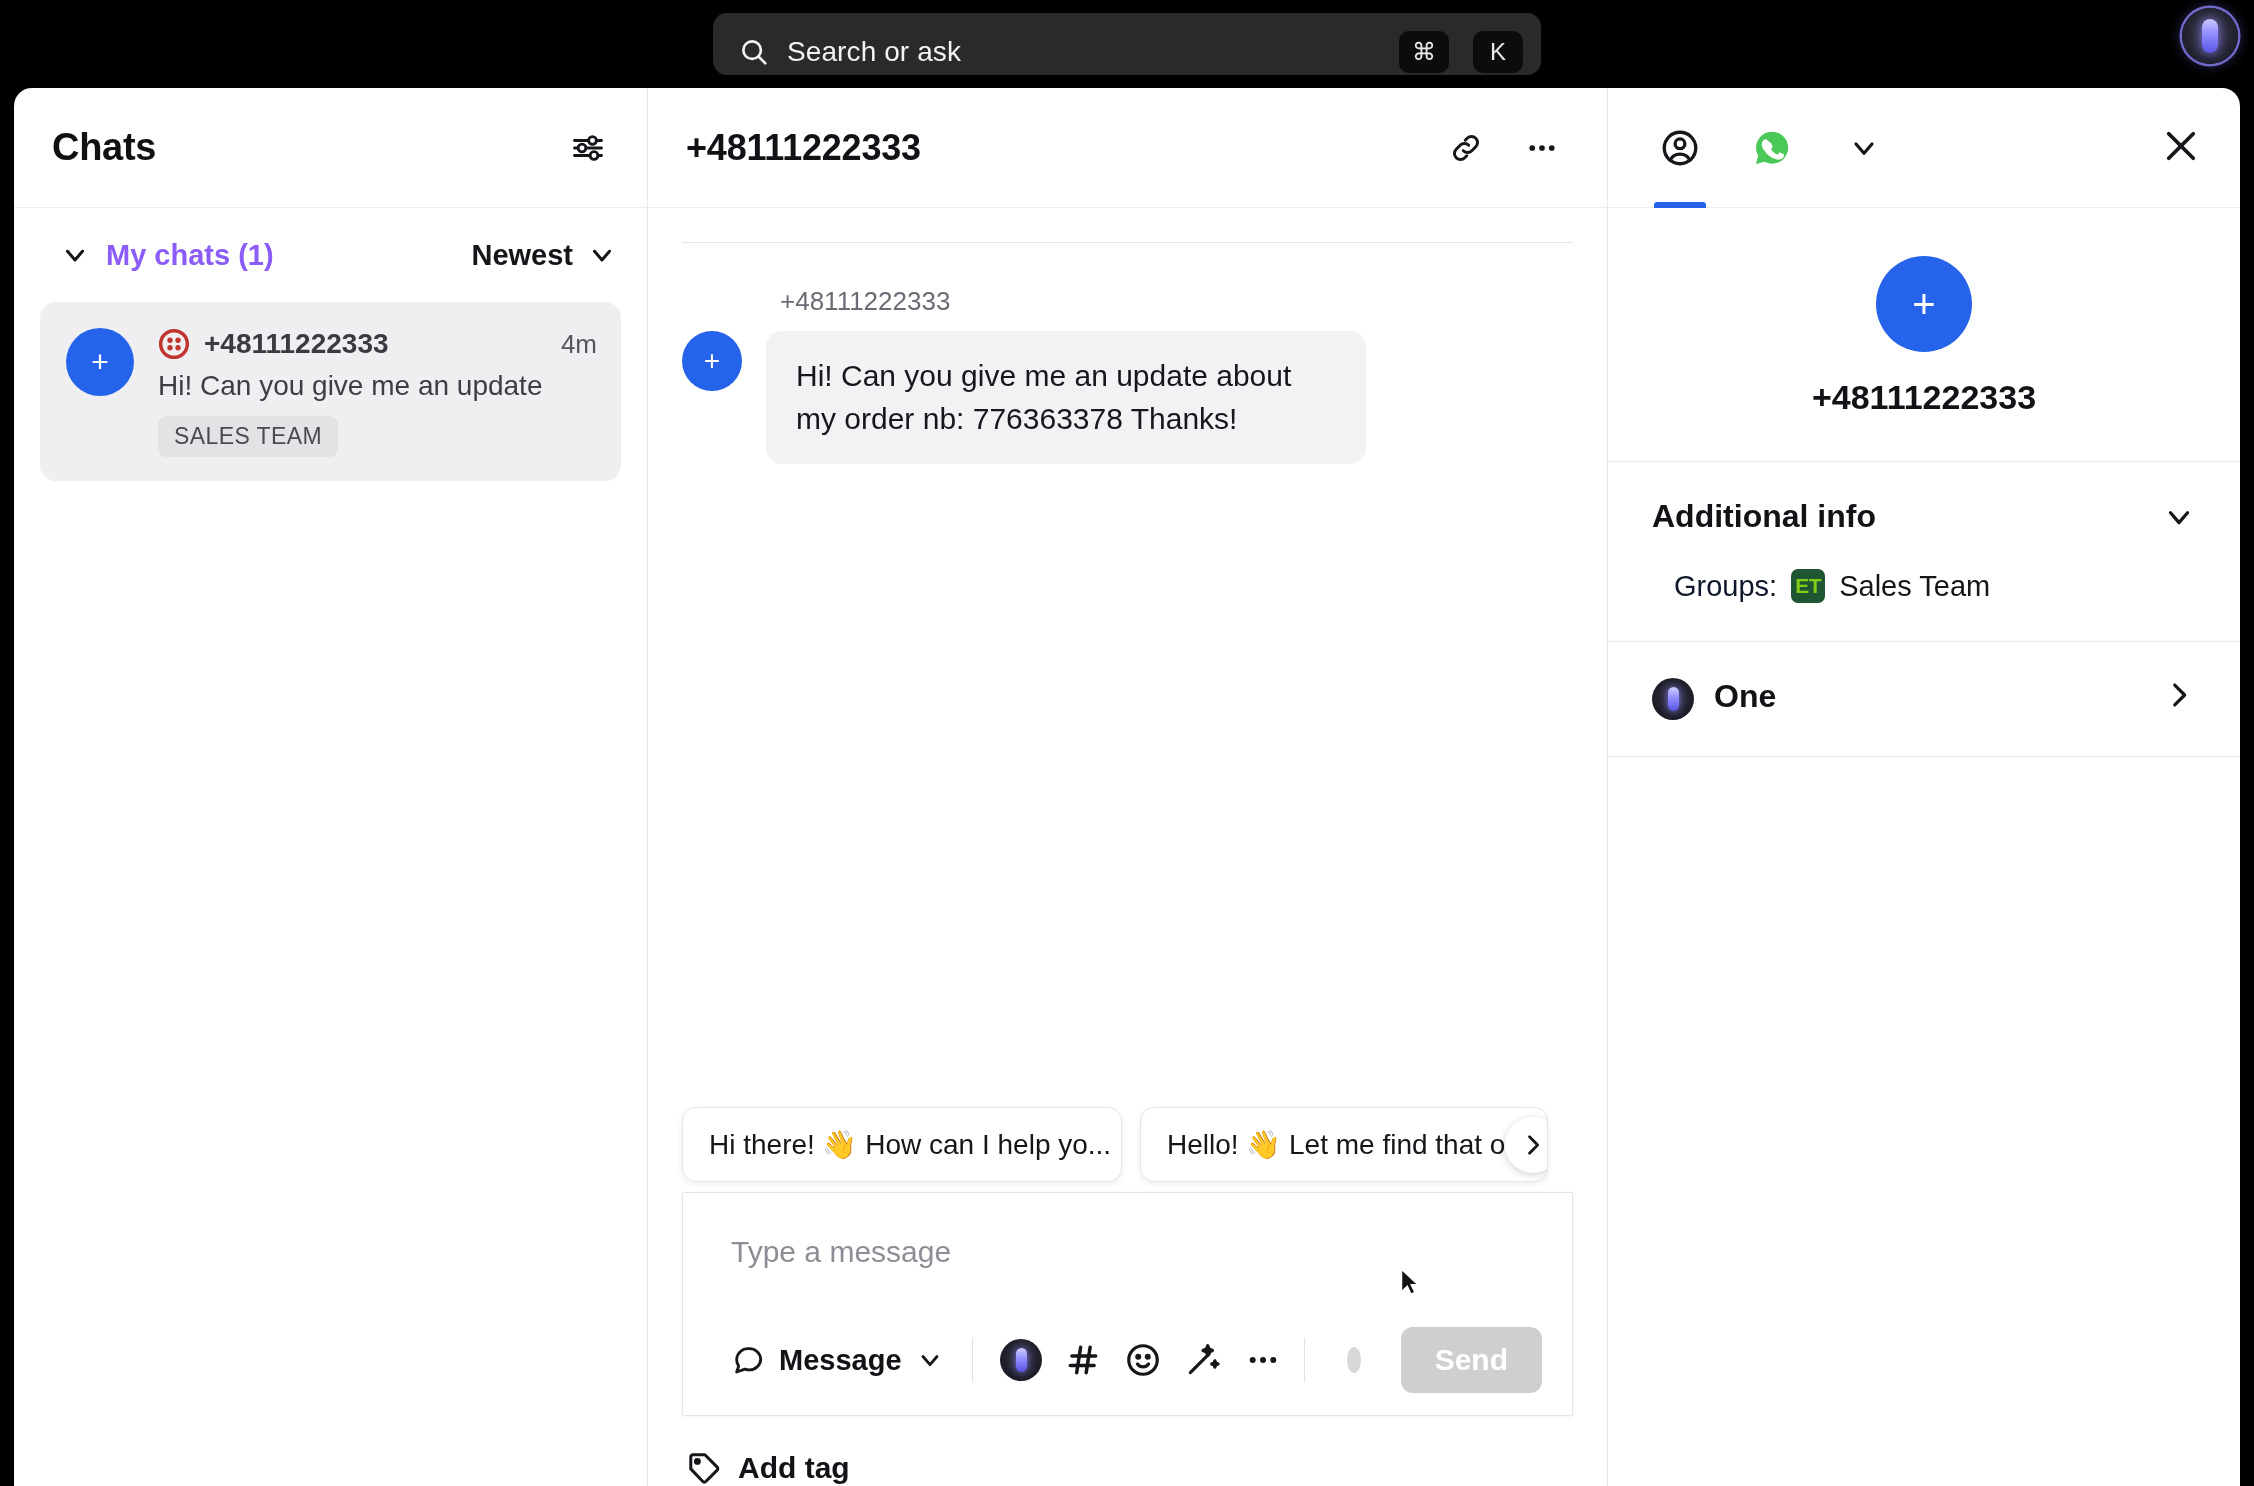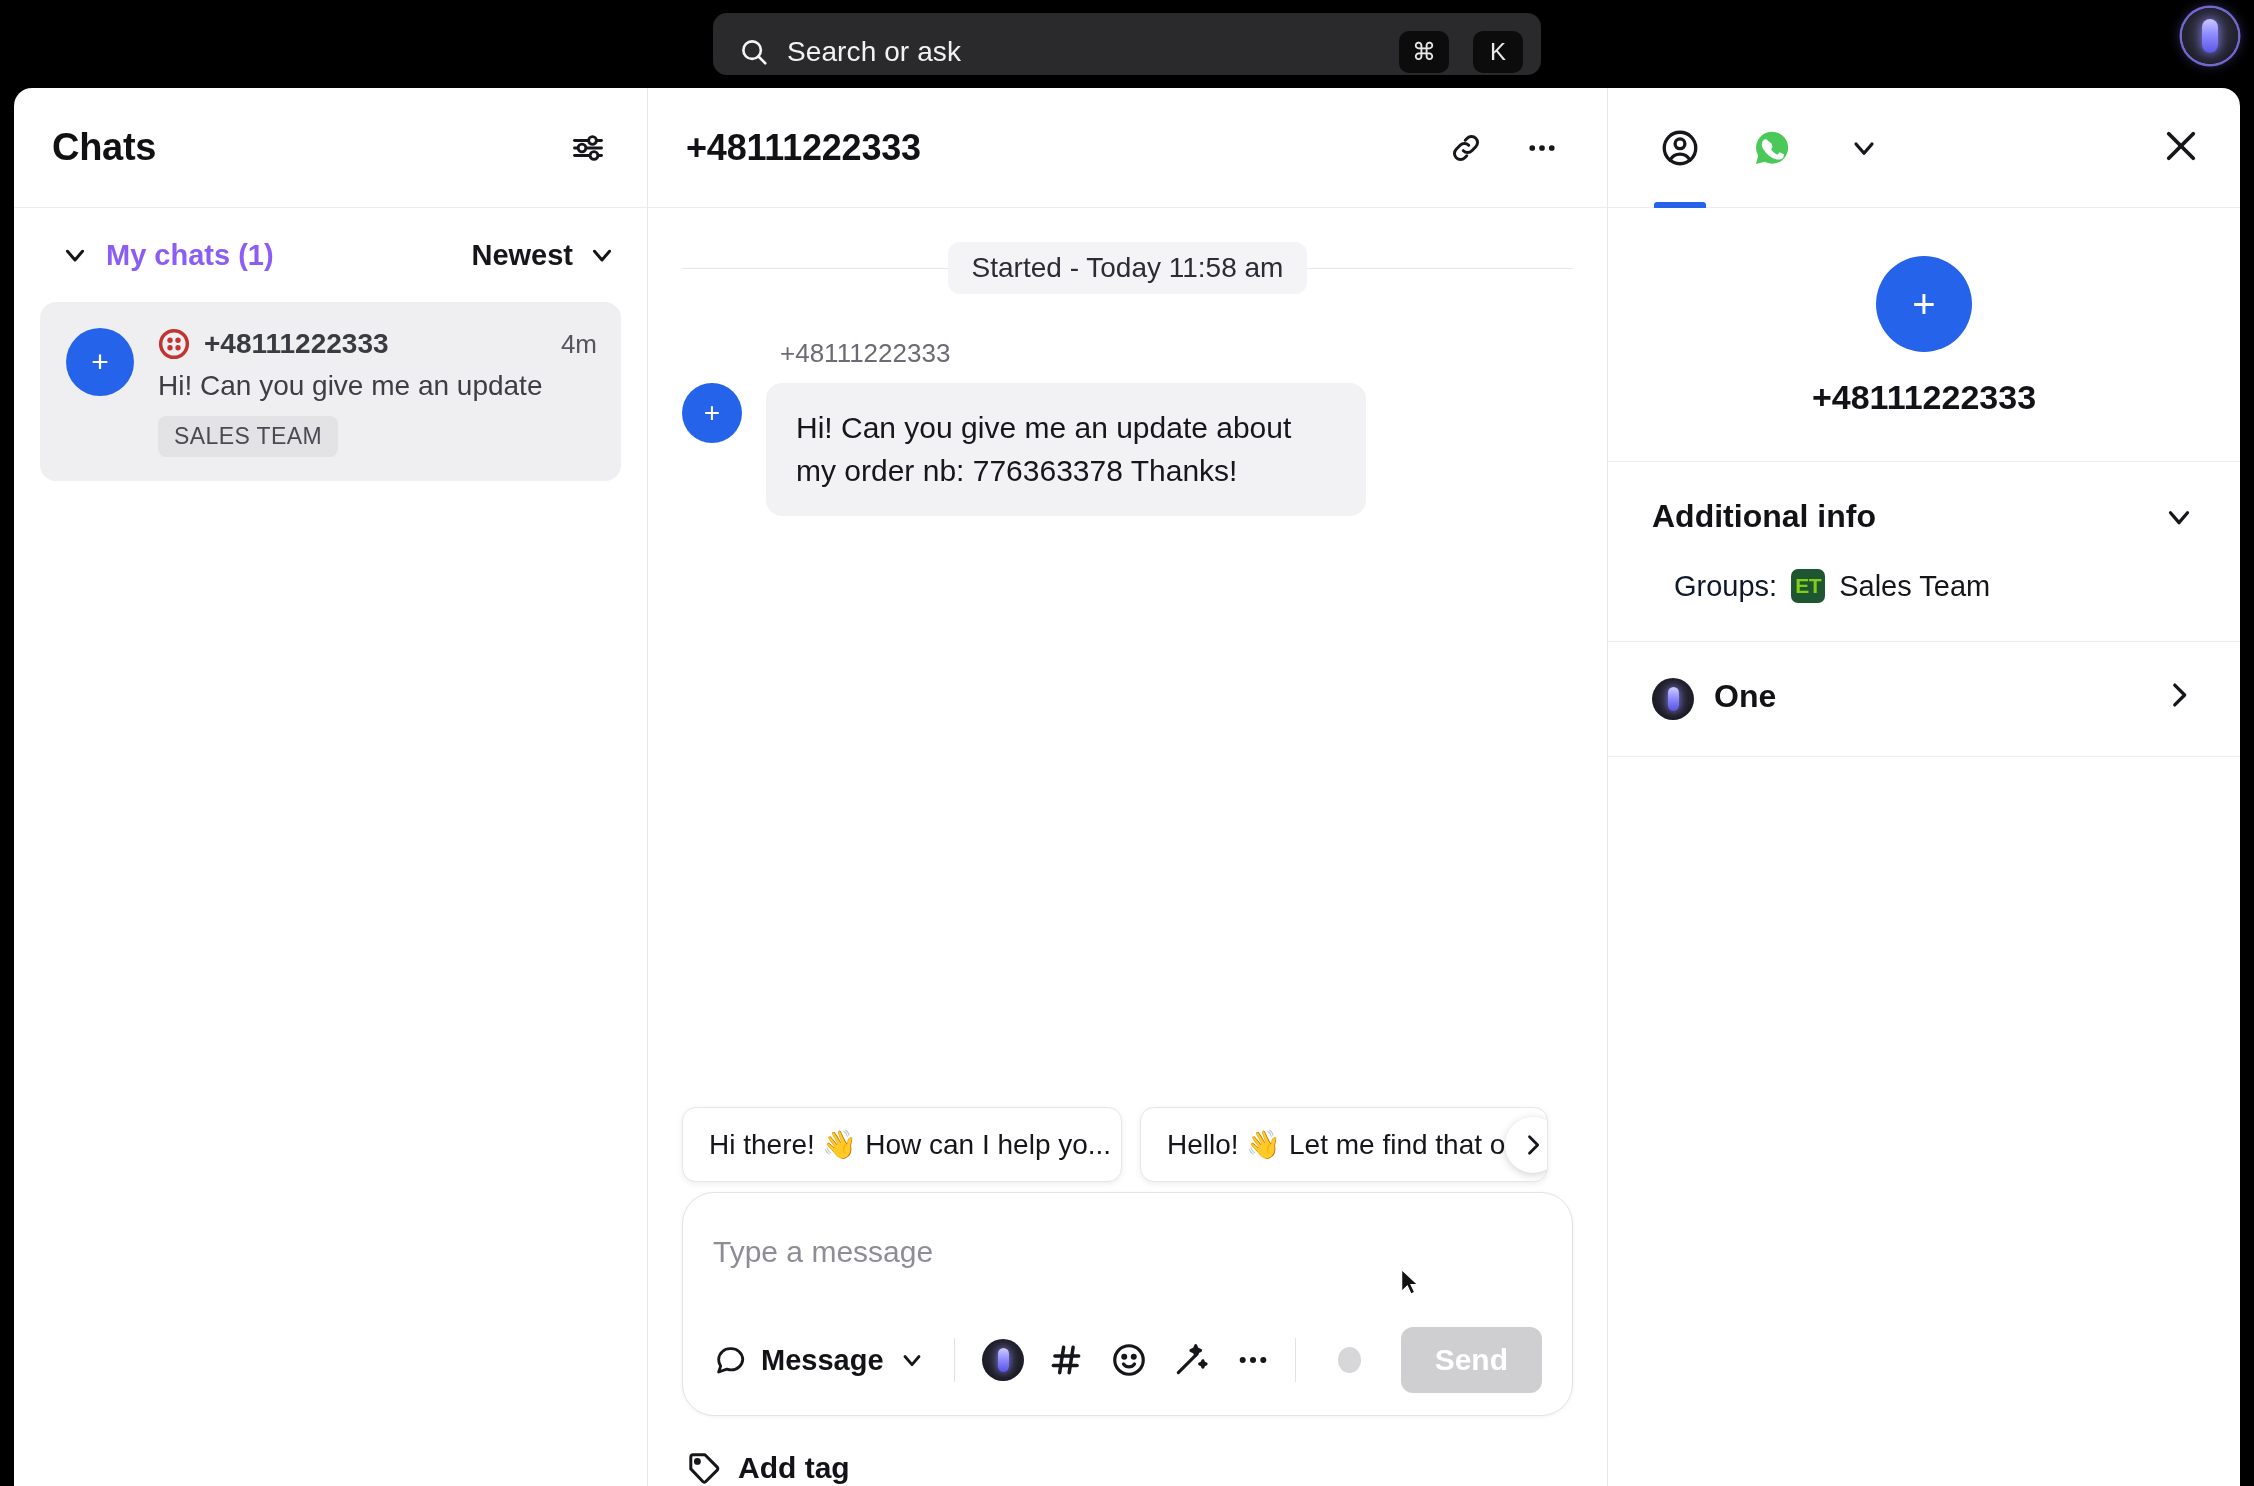--- a/index.html
+++ b/index.html
@@ -172,24 +172,24 @@
     position: absolute; right: -14px; top: 50%; transform: translateY(-50%);
     width: 56px; height: 56px; border-radius: 50%;
     background: #fff; box-shadow: 0 2px 8px rgba(0,0,0,.18);
     display: flex; align-items: center; justify-content: center;
     cursor: pointer;
   }
 
   
   .composer-wrap { padding: 0 34px; }
   .composer {
-    border: 1px solid #e3e3e7; border-radius: 32px;
+    border: 1px solid #e3e3e7; border-radius: 2px;
     background: #fff;
     box-shadow: 0 1px 4px rgba(0,0,0,.05);
-    padding: 28px 30px 0 30px;
+    padding: 28px 30px 0 48px;
   }
   .composer-placeholder { font-size: 30px; color: #8d8d96; padding: 14px 0 58px 0; cursor: text; }
   .composer-toolbar { display: flex; align-items: center; gap: 22px; padding-bottom: 22px; }
   .msgtype { display: flex; align-items: center; gap: 14px; cursor: pointer; }
   .msgtype-label { font-size: 29px; font-weight: 700; color: #121217; }
   .tool-sep { width: 1px; height: 44px; background: #e2e2e6; margin: 0 6px; }
   .tool-icon { width: 46px; height: 46px; display: flex; align-items: center; justify-content: center; cursor: pointer; }
   .mini-orb {
     width: 42px; height: 42px; border-radius: 50%;
     background: radial-gradient(circle at 50% 45%, #34343f 0%, #1d1d28 65%, #121219 100%);
@@ -369,21 +369,20 @@
               <circle cx="12" cy="12" r="1.9"></circle>
               <circle cx="18.5" cy="12" r="1.9"></circle>
           </svg>
         </span>
       </span>
     </div>
 
     <div class="conv-body">
       <div class="divider-row">
         <span class="divider-line"></span>
-        <span class="divider-chip">Started - Today 11:58 am</span>
       </div>
       <div class="msg-sender">+48111222333</div>
       <div class="msg-row">
         <span class="msg-avatar">+</span>
         <span class="msg-bubble">Hi! Can you give me an update about my order nb: 776363378 Thanks!</span>
       </div>
     </div>
 
     <div class="quick-wrap">
       <span class="quick-chip">Hi there! 👋 How can I help yo...</span>

